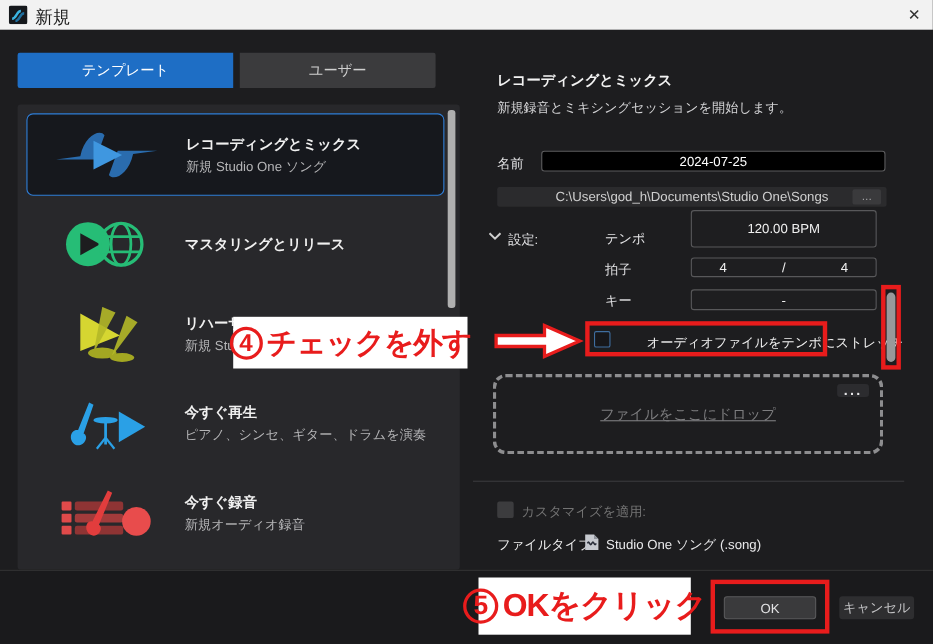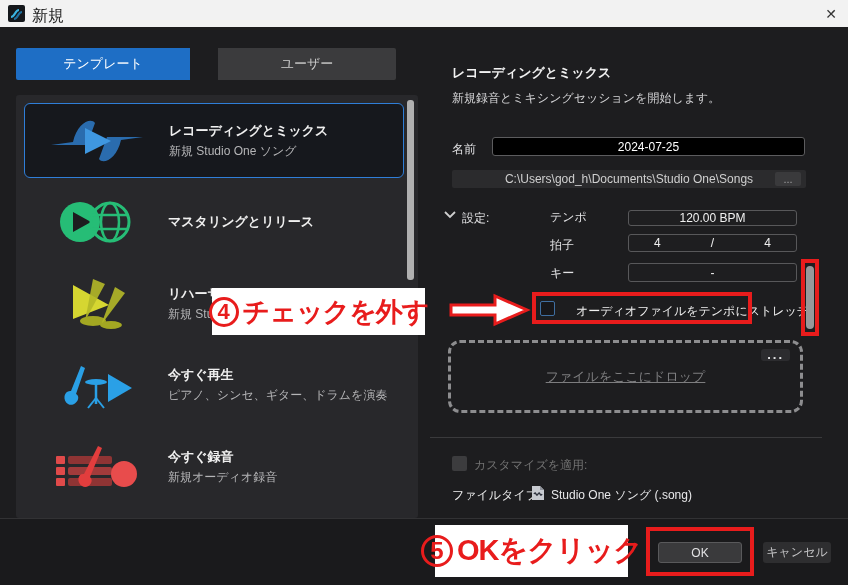--- a/index.html
+++ b/index.html
@@ -8,21 +8,21 @@
   .stage { position:relative; width:848px; height:585px; background:#1d1d1f; }
 
   
   .titlebar { position:absolute; left:0; top:0; width:848px; height:27px; background:#f2f2f2; }
   .app-icon { position:absolute; left:8px; top:5px; width:17px; height:17px; }
   .window-title { position:absolute; left:32px; top:6px; font-size:16px; color:#1b1b1b; }
   .close-btn { position:absolute; left:814px; top:0; width:34px; height:27px; display:flex; align-items:center; justify-content:center; font-size:14px; color:#333; cursor:default; }
 
   
   .tab { position:absolute; top:48px; height:32px; display:flex; align-items:center; justify-content:center; font-size:13px; }
-  .tab-template { left:16px; width:174px; background:#1e6ec5; color:#ffffff; border-radius:2px 0 0 2px; }
+  .tab-template { left:16px; width:196px; background:#1e6ec5; color:#ffffff; border-radius:2px 0 0 2px; }
   .tab-user { left:218px; width:178px; background:#3b3b3d; color:#cfcfcf; border-radius:0 2px 2px 0; }
 
   
   .list-panel { position:absolute; left:16px; top:95px; width:402px; height:423px; background:#28282b; border-radius:3px; }
   .list-scrollbar { position:absolute; left:391px; top:5px; width:7px; height:180px; background:#b0b0b0; border-radius:3px; }
   .item { position:absolute; left:8px; width:380px; height:75px; display:flex; align-items:center; }
   .item.selected { background:#16181d; border:1px solid #2f7ed8; border-radius:6px; }
   .item-icon-cell { width:144px; display:flex; align-items:center; justify-content:center; flex:none; }
   .item-text { display:flex; flex-direction:column; gap:3px; }
   .item-title { font-size:13px; font-weight:bold; color:#f0f0f0; }
@@ -37,26 +37,26 @@
   .name-input { left:492px; top:137px; width:313px; height:19px; background:#000000; border:1px solid #5c5c5e; border-radius:3px; color:#fff; font-size:12px; display:flex; align-items:center; justify-content:center; }
   .path-bar { left:452px; top:170px; width:354px; height:18px; background:#2b2b2d; border-radius:2px; color:#cfcfcf; font-size:12px; display:flex; align-items:center; justify-content:center; }
   .path-browse { position:absolute; right:5px; top:2px; width:26px; height:14px; background:#3a3a3c; border-radius:2px; color:#a0a0a2; font-size:11px; display:flex; align-items:center; justify-content:center; line-height:8px; }
 
   .settings-chevron { left:444px; top:211px; }
   .settings-label { left:462px; top:210px; }
   .tempo-label { left:550px; top:209px; }
   .timesig-label { left:550px; top:237px; }
   .key-label { left:550px; top:265px; }
   .field { background:#1e1e20; border:1px solid #58585a; border-radius:3px; color:#f0f0f0; font-size:12px; display:flex; align-items:center; justify-content:center; }
-  .tempo-field { left:628px; top:210px; width:169px; height:16px; }
+  .tempo-field { left:628px; top:191px; width:169px; height:34px; }
   .timesig-field { left:628px; top:234px; width:169px; height:18px; justify-content:space-around; }
   .key-field { left:628px; top:263px; width:169px; height:19px; }
 
   .stretch-checkbox { left:540px; top:301px; width:15px; height:15px; background:#17171a; border:1px solid #3f6ea0; border-radius:2px; }
-  .stretch-label { left:576px; top:303px; color:#f0f0f0; }
+  .stretch-label { left:588px; top:303px; color:#f0f0f0; }
 
   .right-scroll-thumb { left:806px; top:266px; width:8px; height:63px; background:#98989a; border-radius:4px; }
 
   .dropzone { left:448px; top:340px; width:355px; height:73px; border:3px dashed #8d8d8f; border-radius:12px; display:flex; align-items:center; justify-content:center; }
   .dropzone-text { font-size:13px; color:#7d7d7f;text-decoration:underline; }
   .dropzone-menu { position:absolute; right:10px; top:6px; padding:1px 6px; background:#2c2c2f; border-radius:3px; color:#e4e4e6; font-size:13px; font-weight:bold; letter-spacing:2px; line-height:10px; }
 
   .divider-right { left:430px; top:437px; width:392px; height:1px; background:#3a3a3c; }
 
   .customize-checkbox { left:452px; top:456px; width:15px; height:15px; background:#3c3c3e; border-radius:2px; }

